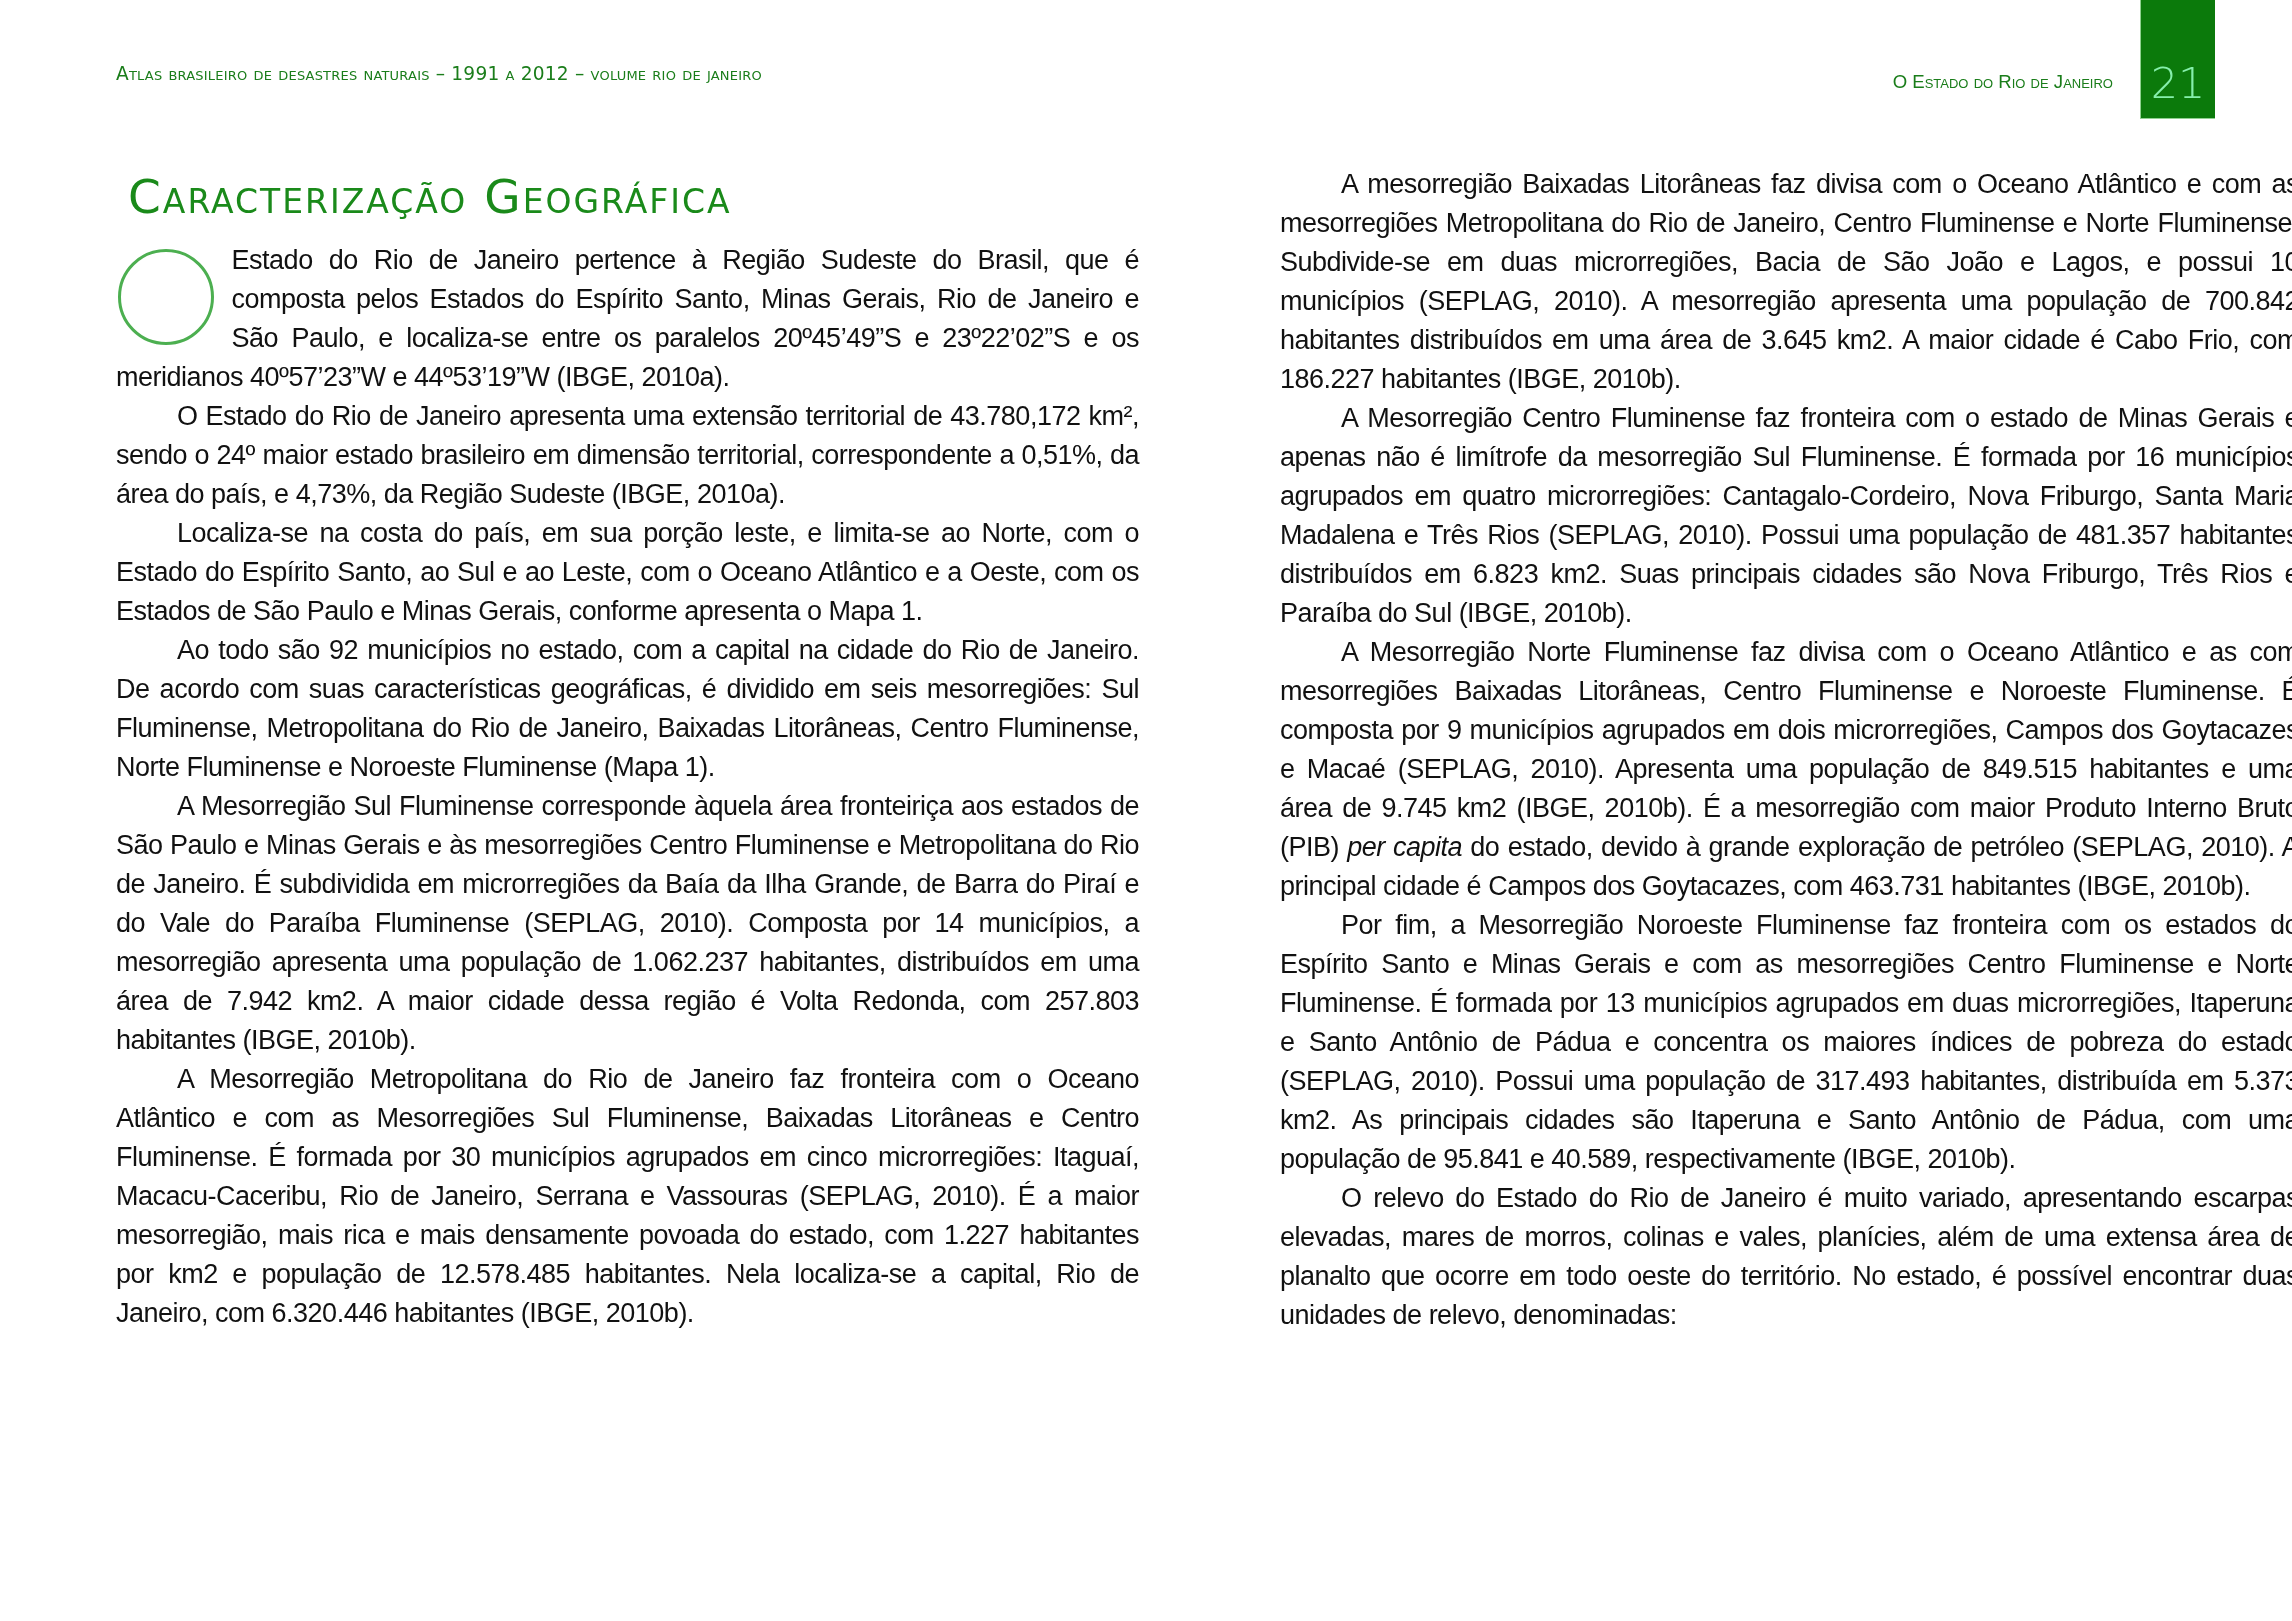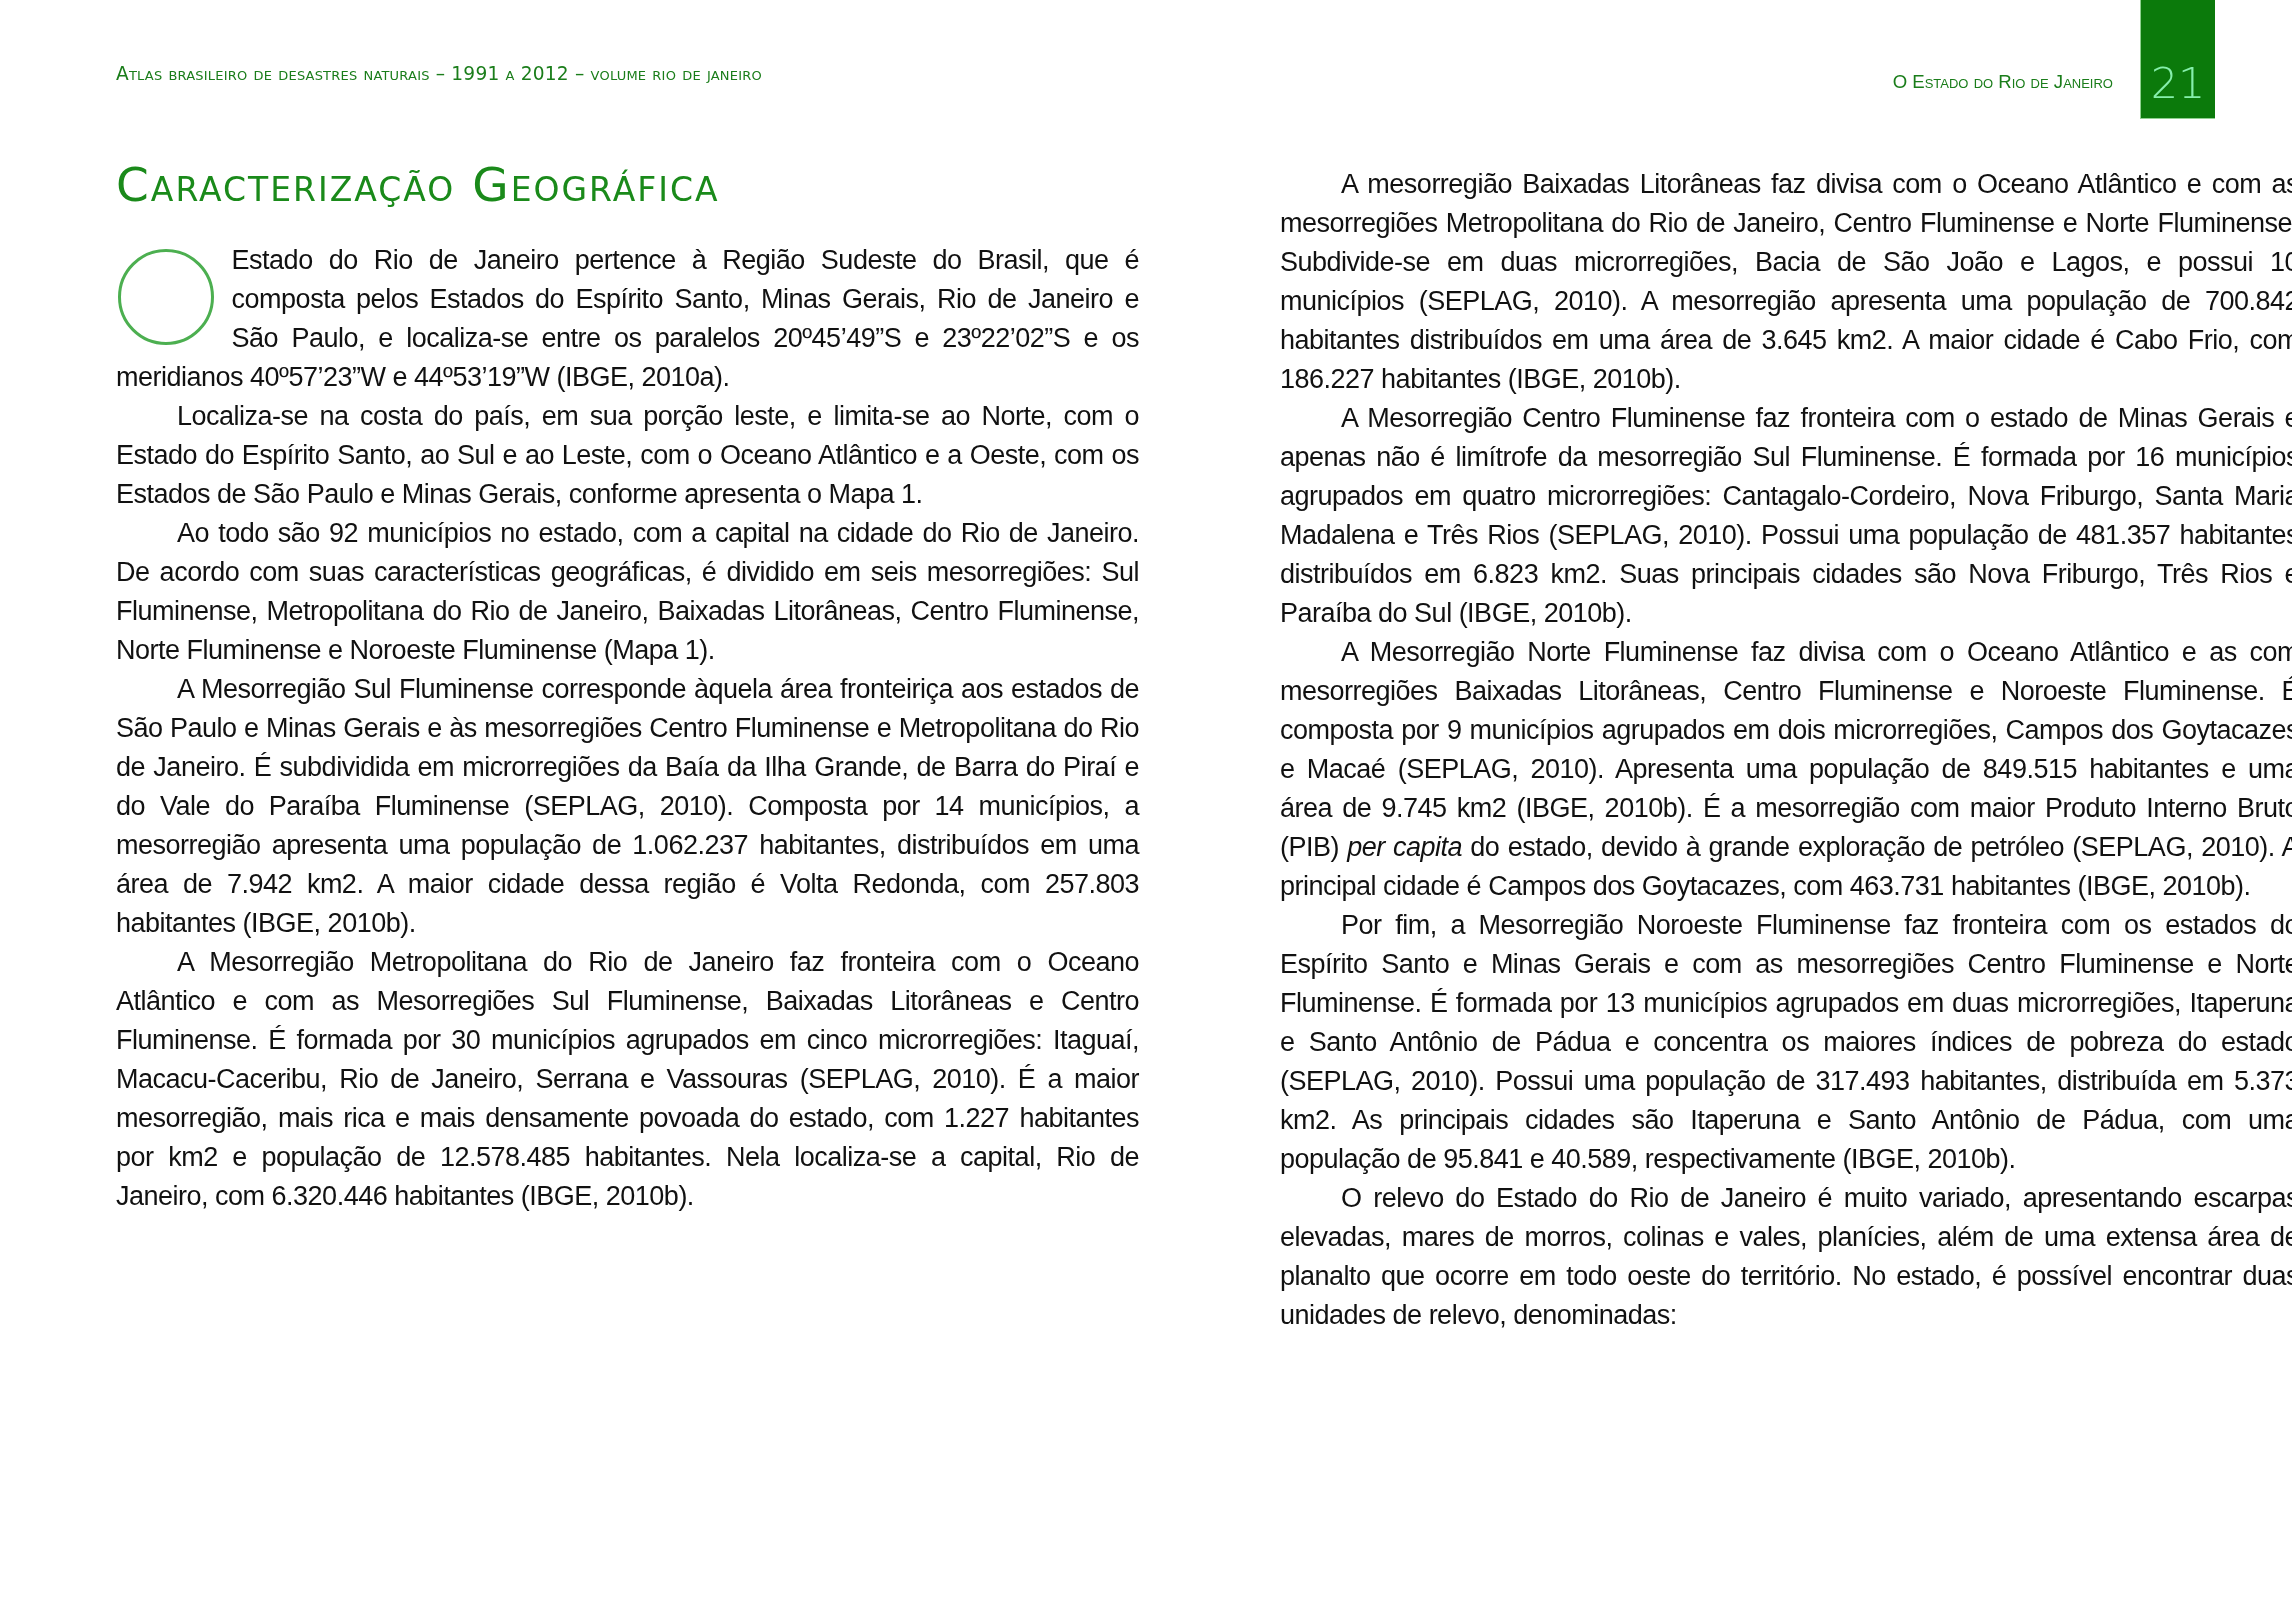--- a/index.html
+++ b/index.html
@@ -10,21 +10,21 @@
          font-family: "DejaVu Sans", sans-serif; white-space: nowrap; }
   .running-head-right { position: absolute; right: 180px; top: 71px;
          color: #1a7d1a; font-size: 18.6px; font-variant: small-caps;
          font-family: Liberation Sans, sans-serif; white-space: nowrap; }
   .page-box { position: absolute; left: 2140px; top: 0; width: 74px; height: 118px;
          background: #0b7a0b; border-left: 1px solid #8fd18f; border-bottom: 1px solid #8fd18f; }
   .page-num { position: absolute; left: 0; right: 0; bottom: 9.8px; text-align: center;
          color: #86efac; font-size: 43px; font-family: "DejaVu Sans", sans-serif; font-weight: 300; }
   .section-title { position: absolute; left: 116px; top: 157px; color: #1a8a1a;
          font-size: 47px; font-variant: small-caps; letter-spacing: 2px;
-         font-family: "DejaVu Sans", sans-serif; font-weight: normal; margin: 0; }
+         font-family: "DejaVu Sans", sans-serif; font-weight: normal; margin: 12px; }
   .col { position: absolute; top: 241px; width: 1019px; font-size: 27px; line-height: 39px;
          text-align: justify; font-family: "Liberation Sans", sans-serif; letter-spacing: -0.5px; }
   .col-left { left: 116px; width: 1023px; }
   .col-right { left: 1280px; top: 165px; width: 1019px; }
   .col p { margin: 0; text-indent: 61px; }
   .col p.first { text-indent: 0; }
   .drop-cap { float: left; width: 96px; height: 96px; border: 3.9px solid #4caf50; border-radius: 50%;
          margin: 7.8px 17.6px 0 2px; box-sizing: border-box; }
   em { font-style: italic; }
 </style>
@@ -36,20 +36,21 @@
 <div class="page-box">
   <div class="page-num">21</div>
 </div>
 
 <h1 class="section-title">Caracterização Geográfica</h1>
 
 <div class="col col-left">
   <p class="first">
     <span class="drop-cap" aria-label=""></span><span>Estado do Rio de Janeiro pertence à Região Sudeste do Brasil, que é composta pelos Estados do Espírito Santo, Minas Gerais, Rio de Janeiro e São Paulo, e localiza-se entre os paralelos 20º45’49”S e 23º22’02”S e os meridianos 40º57’23”W e 44º53’19”W (IBGE, 2010a).</span>
   </p>
+  <p>O Estado do Rio de Janeiro apresenta uma extensão territorial de 43.780,172 km², sendo o 24º maior estado brasileiro em dimensão territorial, correspondente a 0,51%, da área do país, e 4,73%, da Região Sudeste (IBGE, 2010a).</p>
   <p>Localiza-se na costa do país, em sua porção leste, e limita-se ao Norte, com o Estado do Espírito Santo, ao Sul e ao Leste, com o Oceano Atlântico e a Oeste, com os Estados de São Paulo e Minas Gerais, conforme apresenta o Mapa 1.</p>
   <p>Ao todo são 92 municípios no estado, com a capital na cidade do Rio de Janeiro. De acordo com suas características geográficas, é dividido em seis mesorregiões: Sul Fluminense, Metropolitana do Rio de Janeiro, Baixadas Litorâneas, Centro Fluminense, Norte Fluminense e Noroeste Fluminense (Mapa 1).</p>
   <p>A Mesorregião Sul Fluminense corresponde àquela área fronteiriça aos estados de São Paulo e Minas Gerais e às mesorregiões Centro Fluminense e Metropolitana do Rio de Janeiro. É subdividida em microrregiões da Baía da Ilha Grande, de Barra do Piraí e do Vale do Paraíba Fluminense (SEPLAG, 2010). Composta por 14 municípios, a mesorregião apresenta uma população de 1.062.237 habitantes, distribuídos em uma área de 7.942 km2. A maior cidade dessa região é Volta Redonda, com 257.803 habitantes (IBGE, 2010b).</p>
   <p>A Mesorregião Metropolitana do Rio de Janeiro faz fronteira com o Oceano Atlântico e com as Mesorregiões Sul Fluminense, Baixadas Litorâneas e Centro Fluminense. É formada por 30 municípios agrupados em cinco microrregiões: Itaguaí, Macacu-Caceribu, Rio de Janeiro, Serrana e Vassouras (SEPLAG, 2010). É a maior mesorregião, mais rica e mais densamente povoada do estado, com 1.227 habitantes por km2 e população de 12.578.485 habitantes. Nela localiza-se a capital, Rio de Janeiro, com 6.320.446 habitantes (IBGE, 2010b).</p>
 </div>
 
 <div class="col col-right">
   <p>A mesorregião Baixadas Litorâneas faz divisa com o Oceano Atlântico e com as mesorregiões Metropolitana do Rio de Janeiro, Centro Fluminense e Norte Fluminense. Subdivide-se em duas microrregiões, Bacia de São João e Lagos, e possui 10 municípios (SEPLAG, 2010). A mesorregião apresenta uma população de 700.842 habitantes distribuídos em uma área de 3.645 km2. A maior cidade é Cabo Frio, com 186.227 habitantes (IBGE, 2010b).</p>
   <p>A Mesorregião Centro Fluminense faz fronteira com o estado de Minas Gerais e apenas não é limítrofe da mesorregião Sul Fluminense. É formada por 16 municípios agrupados em quatro microrregiões: Cantagalo-Cordeiro, Nova Friburgo, Santa Maria Madalena e Três Rios (SEPLAG, 2010). Possui uma população de 481.357 habitantes distribuídos em 6.823 km2. Suas principais cidades são Nova Friburgo, Três Rios e Paraíba do Sul (IBGE, 2010b).</p>
   <p><span>A Mesorregião Norte Fluminense faz divisa com o Oceano Atlântico e as com mesorregiões Baixadas Litorâneas, Centro Fluminense e Noroeste Fluminense. É composta por 9 municípios agrupados em dois microrregiões, Campos dos Goytacazes e Macaé (SEPLAG, 2010). Apresenta uma população de 849.515 habitantes e uma área de 9.745 km2 (IBGE, 2010b). É a mesorregião com maior Produto Interno Bruto (PIB) </span><em>per capita</em><span> do estado, devido à grande exploração de petróleo (SEPLAG, 2010). A principal cidade é Campos dos Goytacazes, com 463.731 habitantes (IBGE, 2010b).</span></p>

